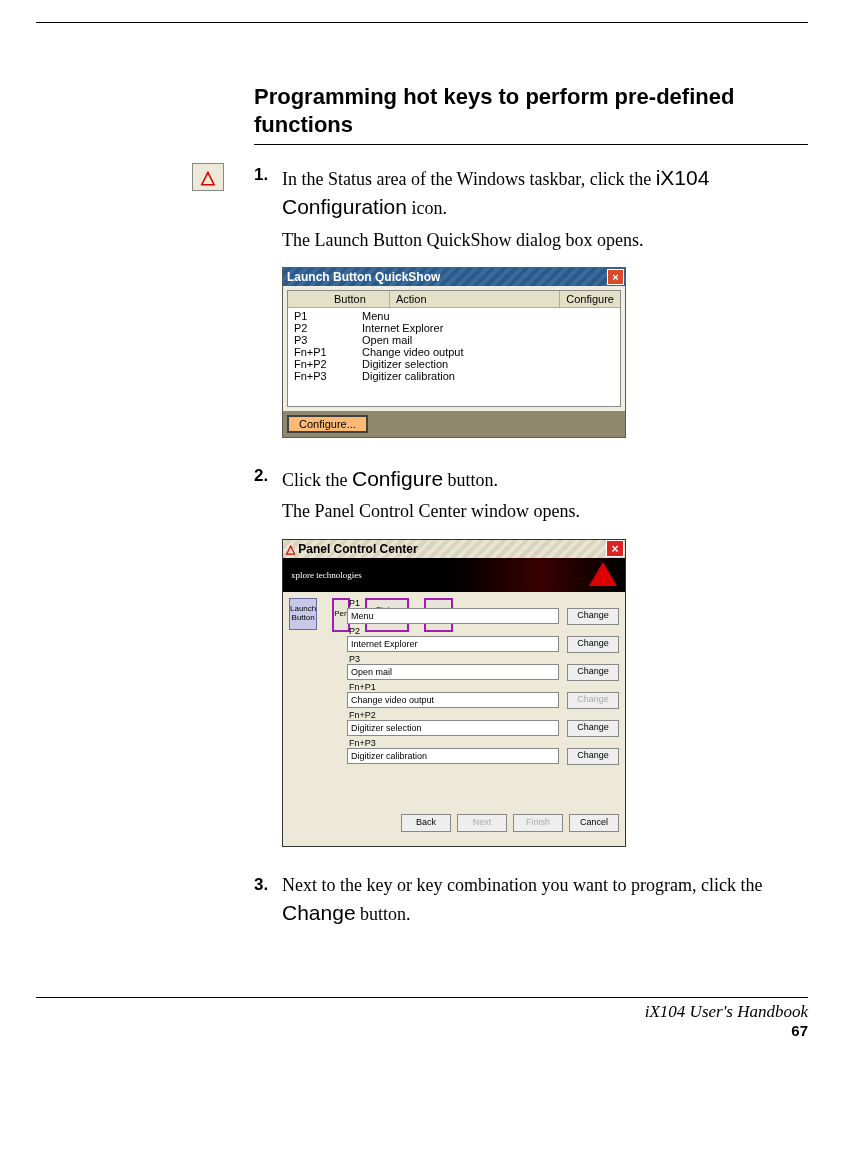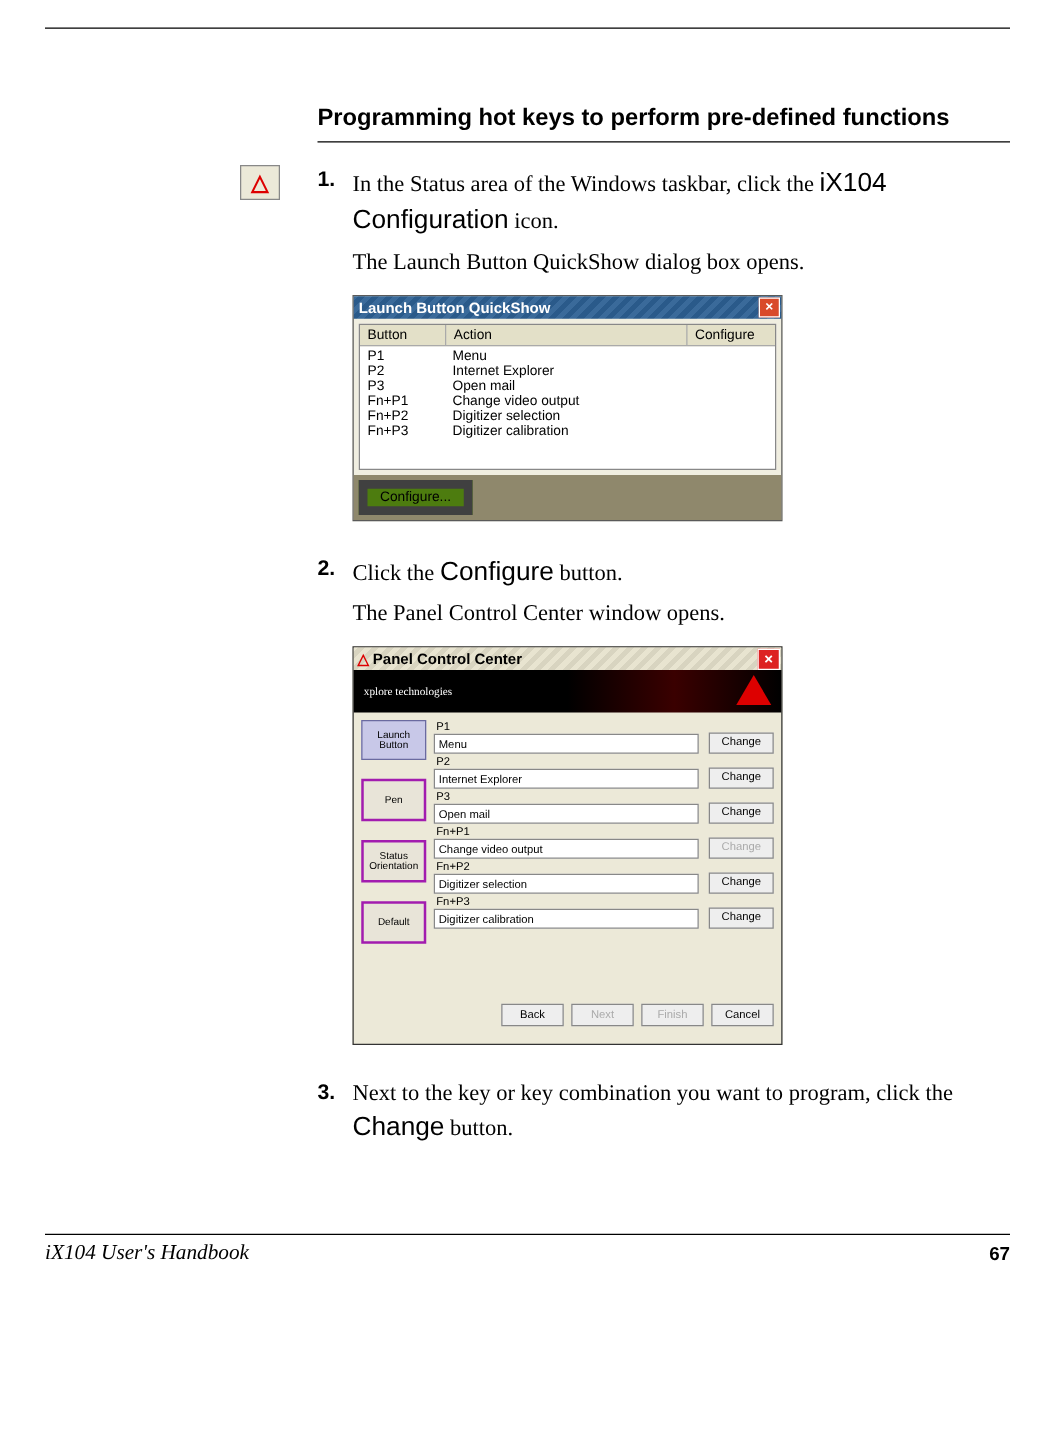--- a/index.html
+++ b/index.html
@@ -34,21 +34,21 @@
     font-size: 19px;
     font-family: "Times New Roman", serif;
   }
   .content {
     margin-left: 218px;
     margin-top: 60px;
   }
   .section-heading {
     font-family: Arial, Helvetica, sans-serif;
     font-weight: bold;
-    font-size: 19px;
+    font-size: 22px;
     line-height: 1.25;
     margin-bottom: 6px;
   }
   .section-rule {
     border: none;
     border-top: 1.5px solid #000;
     margin: 4px 0 18px 0;
   }
   .step {
     margin-bottom: 22px;
@@ -148,43 +148,43 @@
   .qs-head {
     display: flex;
     background: #e3e0c8;
     border-bottom: 1px solid #aaa;
   }
   .qs-head div {
     padding: 2px 6px;
     border-right: 1px solid #aaa;
     font-size: 11px;
   }
-  .qs-col-a { width: 56px; }
+  .qs-col-a { width: 56px; margin-left: 40px; }
   .qs-col-b { width: 180px; }
   .qs-col-c { flex: 1; border-right: none !important; }
   .qs-rows {
     padding: 2px 0 24px 0;
   }
   .qs-row {
     display: flex;
     font-size: 11px;
   }
   .qs-row div { padding: 0 6px; }
   .qs-row .a { width: 56px; }
   .qs-row .b { width: 180px; }
   .qs-footer {
     background: #8f886c;
     padding: 4px;
   }
   .qs-configure {
     display: inline-block;
     padding: 1px 10px;
     font-size: 11px;
-    background: #4d7c0f;
-    border: 7px solid #404040;
+    background: #fdba74;
+    border: 2px solid #404040;
   }
 
   
   .pcc-dialog {
     width: 342px;
     border: 1px solid #333;
     margin-left: 28px;
     font-family: Tahoma, Arial, sans-serif;
     font-size: 10px;
     background: #ece9d8;
@@ -242,21 +242,21 @@
     border-bottom: 24px solid #d00;
   }
   .pcc-body {
     display: flex;
     padding: 6px;
     gap: 6px;
   }
   .pcc-tabs {
     width: 52px;
     display: flex;
-    flex-direction: column;
+    flex-direction: row;
     gap: 15px;
   }
   .pcc-tab {
     height: 30px;
     border: 2px solid #a21caf;
     background: #e8e4d8;
     font-size: 8px;
     text-align: center;
     display: flex;
     align-items: center;
@@ -321,20 +321,21 @@
   }
   .pcc-fbtn.disabled { color: #aaa; }
 
   .page-footer {
     display: flex;
     justify-content: space-between;
     align-items: flex-end;
     margin-top: 70px;
     border-top: 1.5px solid #000;
     padding-top: 4px;
+    flex-direction: column;
   }
   .footer-left {
     font-style: italic;
     font-size: 17px;
   }
   .footer-right {
     font-family: Arial, Helvetica, sans-serif;
     font-weight: bold;
     font-size: 15px;
   }

